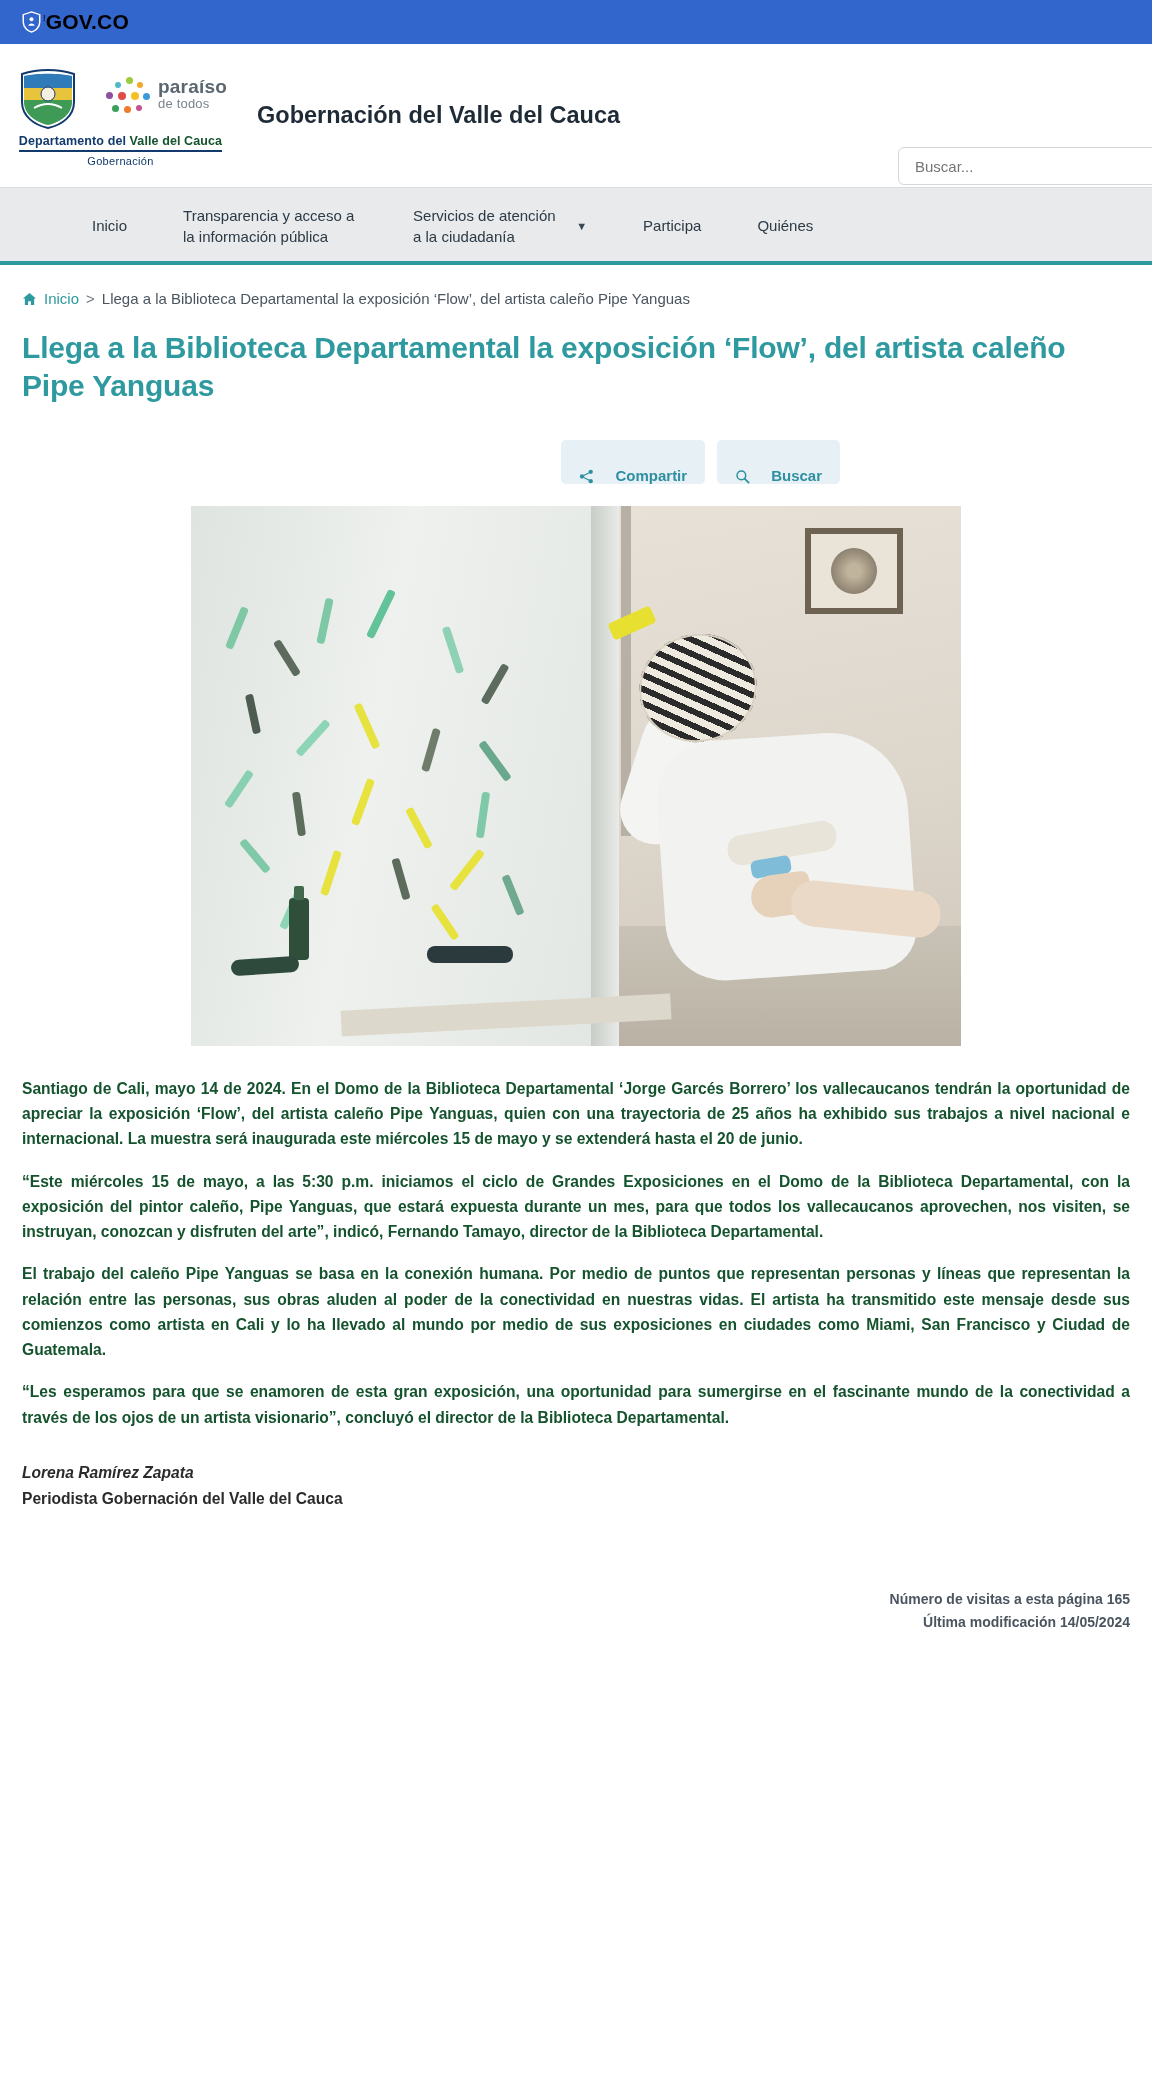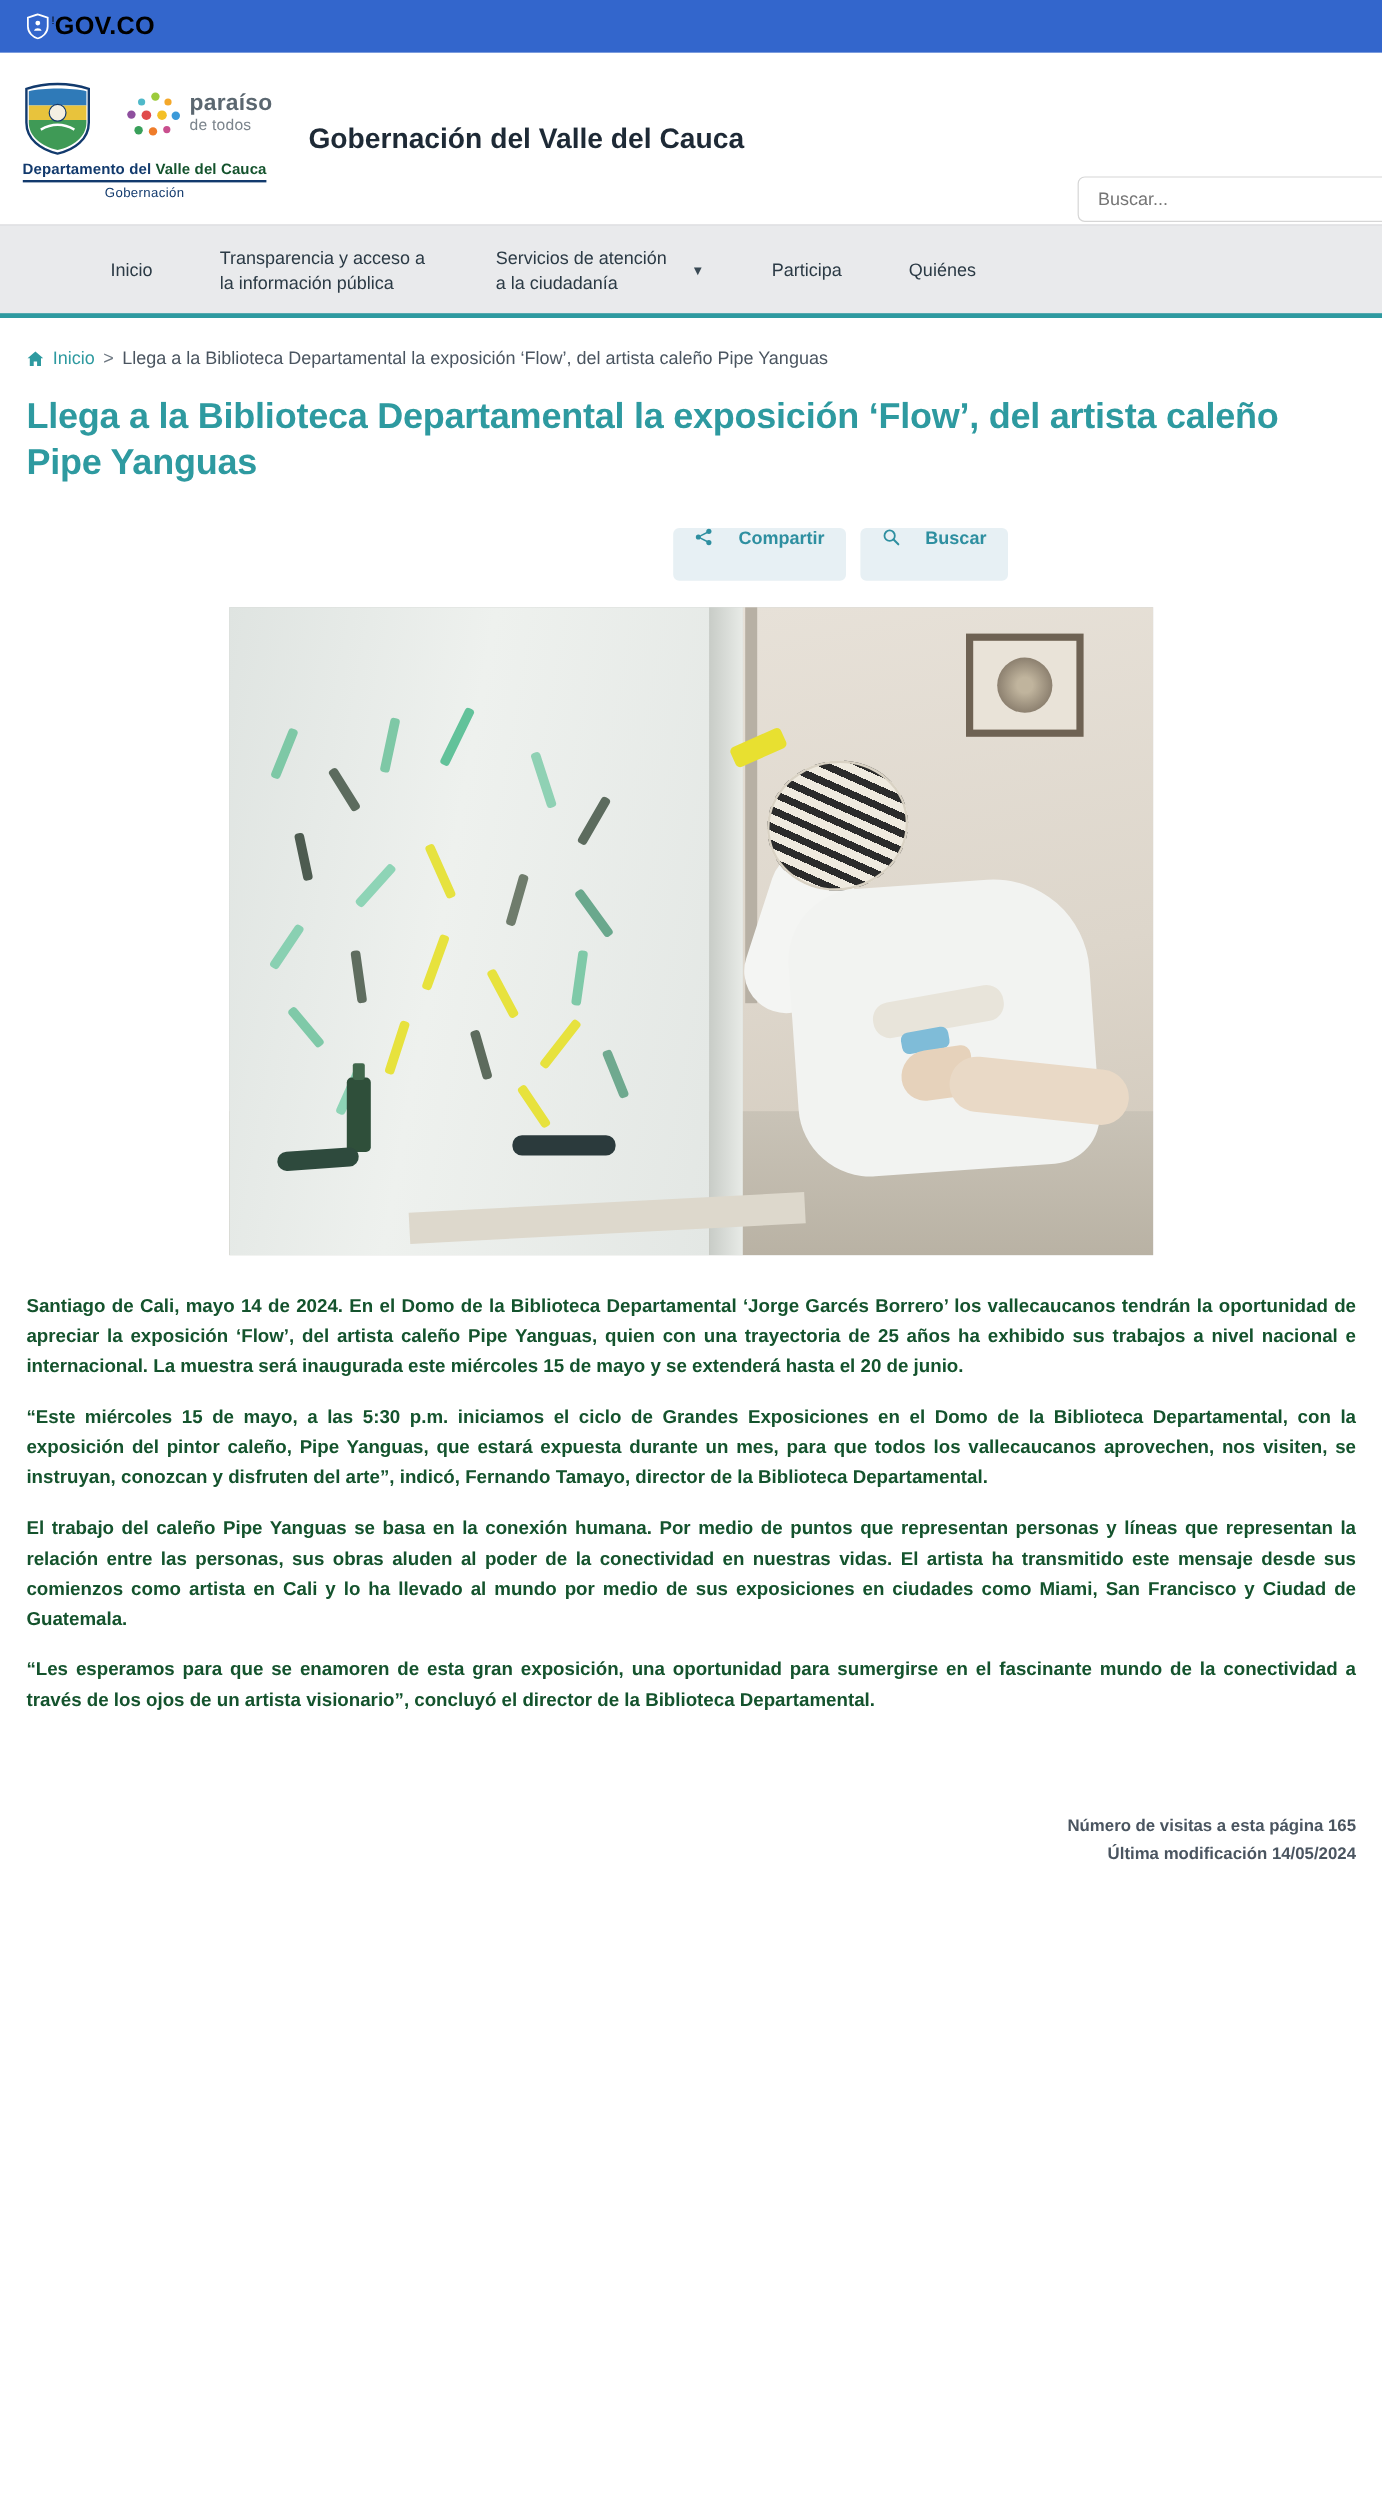--- a/index.html
+++ b/index.html
@@ -175,21 +175,21 @@
   }
   .action-btn {
     background: #e7f0f4;
     color: #2e8fa0;
     border: none;
     border-radius: 5px;
     height: 44px;
     min-width: 112px;
     padding: 0 18px;
     display: flex;
-    align-items: flex-start;
+    align-items: flex-end;
     justify-content: center;
     gap: 21px;
     font-size: 15px;
     font-weight: bold;
     font-family: "Liberation Sans", sans-serif;
     cursor: pointer;
   }
 
   
   .photo-wrap {
@@ -529,18 +529,22 @@
 </figure>
 
 <article class="article">
   <p class="body">
     <span class="lead-date">Santiago de Cali, mayo 14 de 2024.</span><span> En el Domo de la Biblioteca Departamental ‘Jorge Garcés Borrero’ los vallecaucanos tendrán la oportunidad de apreciar la exposición ‘Flow’, del artista caleño Pipe Yanguas, quien con una trayectoria de 25 años ha exhibido sus trabajos a nivel nacional e internacional. La muestra será inaugurada este miércoles 15 de mayo y se extenderá hasta el 20 de junio.</span>
   </p>
   <p class="body">“Este miércoles 15 de mayo, a las 5:30 p.m. iniciamos el ciclo de Grandes Exposiciones en el Domo de la Biblioteca Departamental, con la exposición del pintor caleño, Pipe Yanguas, que estará expuesta durante un mes, para que todos los vallecaucanos aprovechen, nos visiten, se instruyan, conozcan y disfruten del arte”, indicó, Fernando Tamayo, director de la Biblioteca Departamental.</p>
   <p class="body">El trabajo del caleño Pipe Yanguas se basa en la conexión humana. Por medio de puntos que representan personas y líneas  que representan la relación entre las personas, sus obras aluden al poder de la conectividad en nuestras vidas. El artista ha transmitido este mensaje desde sus comienzos como artista en Cali y lo ha llevado al mundo por medio de sus exposiciones en ciudades como Miami, San Francisco y Ciudad de Guatemala.</p>
   <p class="body">“Les esperamos para que se enamoren de esta gran exposición, una oportunidad para sumergirse en el fascinante mundo de la conectividad a través de los ojos de un artista visionario”, concluyó el director de la Biblioteca Departamental.</p>
 
+  <div class="signature">
+    <div class="name">Lorena Ramírez Zapata</div>
+    <div class="role">Periodista Gobernación del Valle del Cauca</div>
+  </div>
 </article>
 
 <div class="meta">
   <div>Número de visitas a esta página 165</div>
   <div>Última modificación 14/05/2024</div>
 </div>
 
 </body></html>

